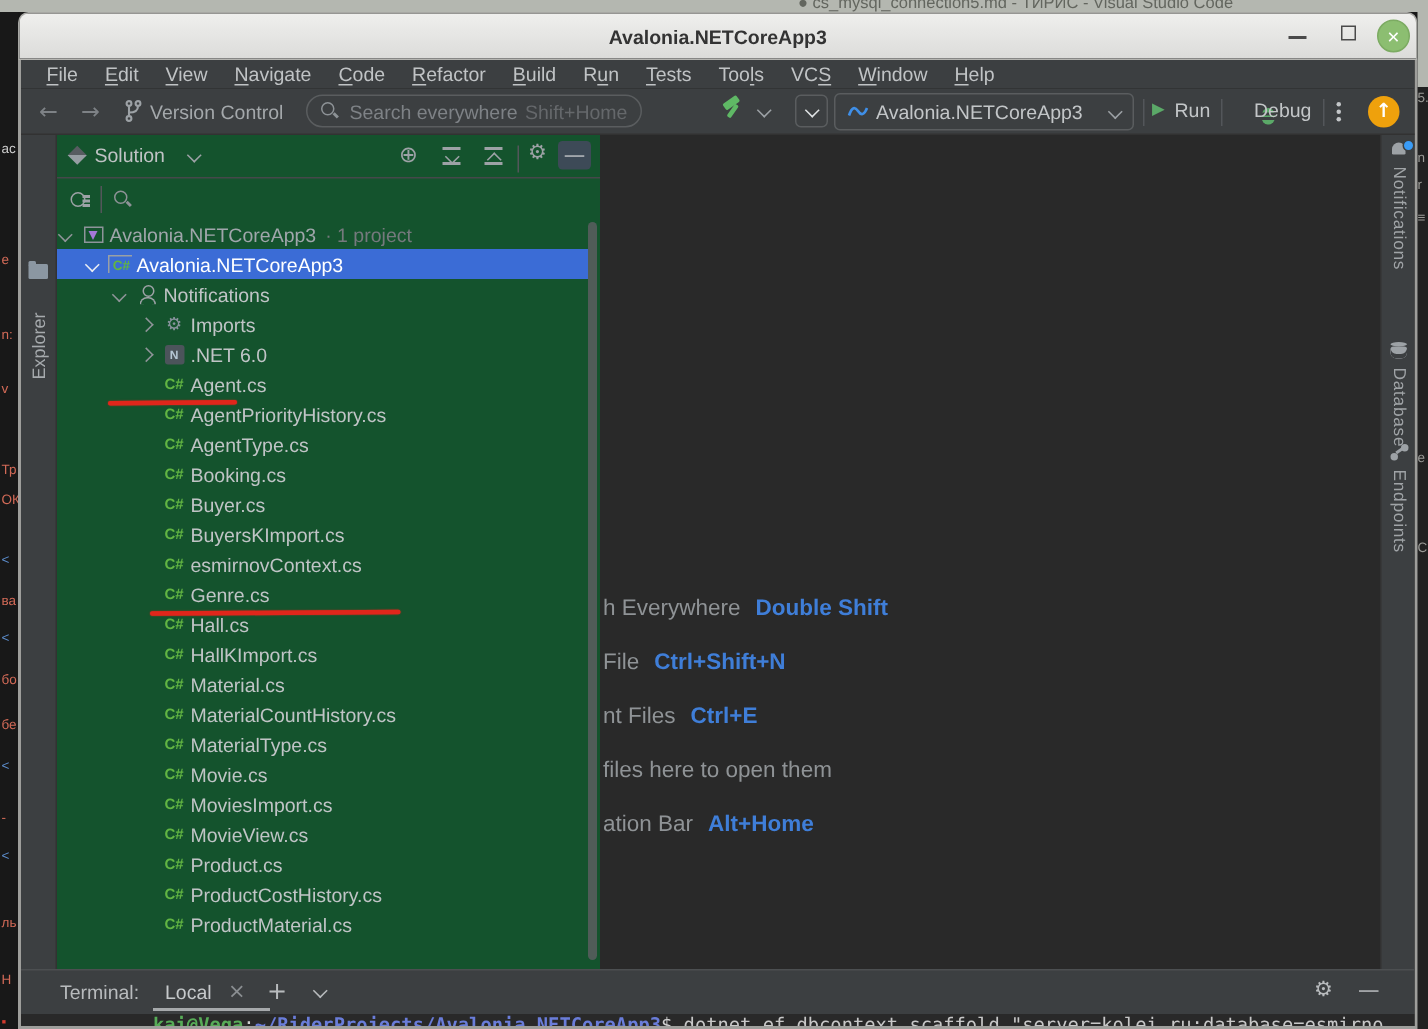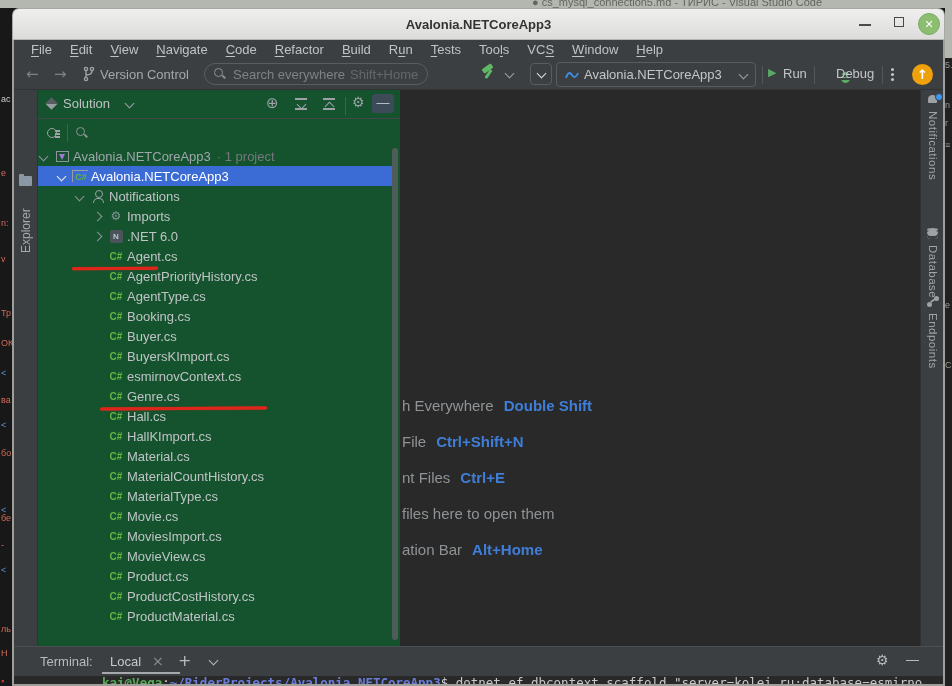--- a/index.html
+++ b/index.html
@@ -142,30 +142,30 @@
 
   <div class="abs bg-top">
     <span class="bg-title">● cs_mysql_connection5.md - ТИРИС - Visual Studio Code</span>
   </div>
   <div class="abs bg-left" id="bgleft">
       <span class="fragL" style="top: 86px; color: rgb(204, 204, 204);">ac</span>
       <span class="fragL" style="top: 160px; color: rgb(210, 106, 87);">e</span>
       <span class="fragL" style="top: 210px; color: rgb(210, 106, 87);">n:</span>
       <span class="fragL" style="top: 246px; color: rgb(210, 106, 87);">v</span>
       <span class="fragL" style="top: 300px; color: rgb(210, 106, 87);">Тр</span>
-      <span class="fragL" style="top: 330px; color: rgb(210, 106, 87);">ОК</span>
+      <span class="fragL" style="top: 320px; color: rgb(210, 106, 87);">ОК</span>
       <span class="fragL" style="top: 360px; color: rgb(93, 143, 208);">&lt;</span>
       <span class="fragL" style="top: 387px; color: rgb(210, 106, 87);">ва</span>
       <span class="fragL" style="top: 412px; color: rgb(93, 143, 208);">&lt;</span>
       <span class="fragL" style="top: 440px; color: rgb(210, 106, 87);">бо</span>
-      <span class="fragL" style="top: 470px; color: rgb(210, 106, 87); margin-top: 35px;">бе</span>
+      <span class="fragL" style="top: 470px; color: rgb(210, 106, 87);">бе</span>
       <span class="fragL" style="top: 497px; color: rgb(93, 143, 208);">&lt;</span>
       <span class="fragL" style="top: 532px; color: rgb(210, 106, 87);">-</span>
       <span class="fragL" style="top: 557px; color: rgb(93, 143, 208);">&lt;</span>
-      <span class="fragL" style="top: 616px; color: rgb(210, 106, 87);">ль</span>
+      <span class="fragL" style="top: 602px; color: rgb(210, 106, 87);">ль</span>
       <span class="fragL" style="top: 640px; color: rgb(210, 106, 87);">Н</span>
       <span class="fragL" style="top: 668px; color: rgb(210, 58, 46);">▪</span>
     </div>
   <div class="abs bg-right-top"></div>
   <div class="abs bg-right" id="bgright">
       <span class="fragR" style="top: 2px;">5.</span>
       <span class="fragR" style="top: 42px;">n</span>
       <span class="fragR" style="top: 60px;">r</span>
       <span class="fragR" style="top: 82px;">≡</span>
       <span class="fragR" style="top: 242px;">e</span>

